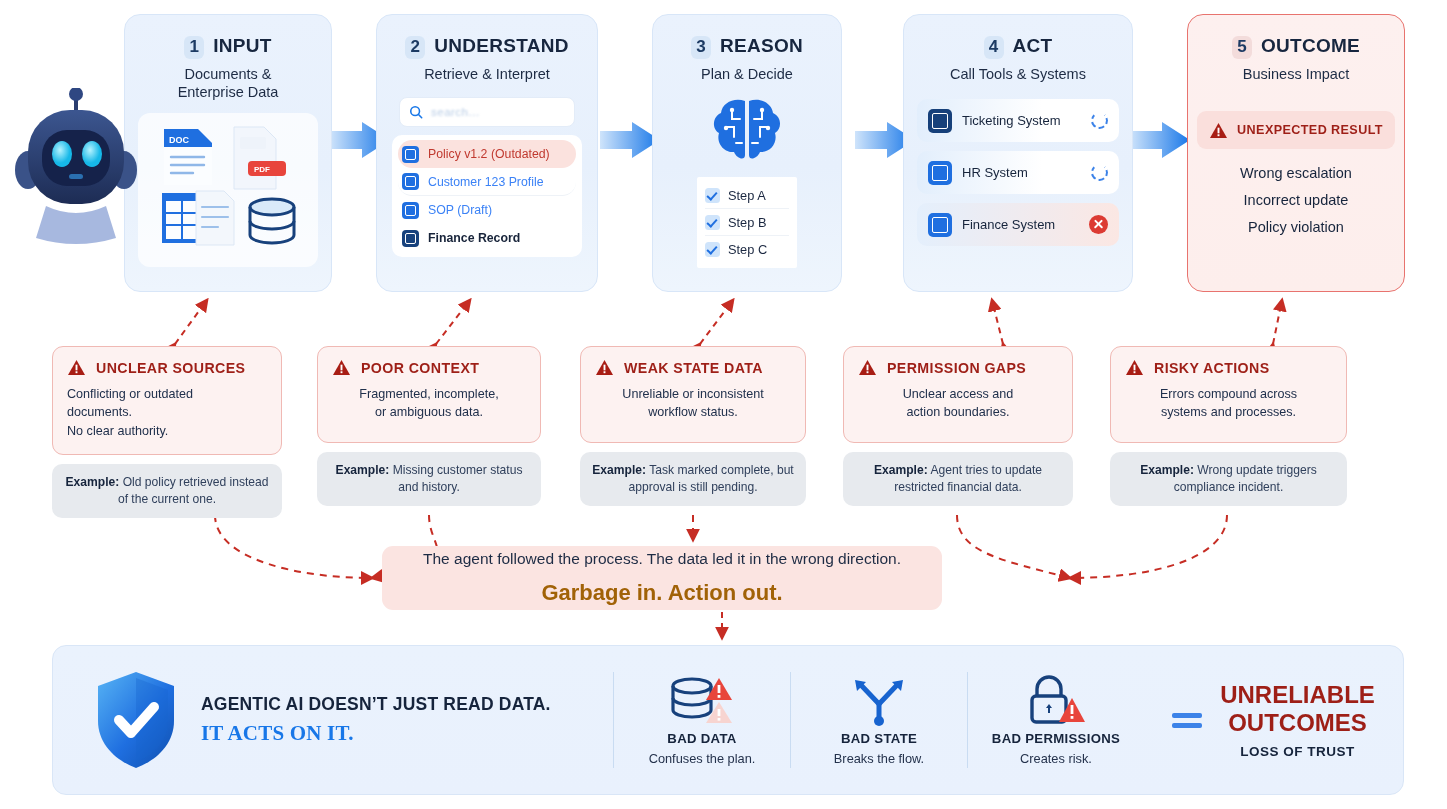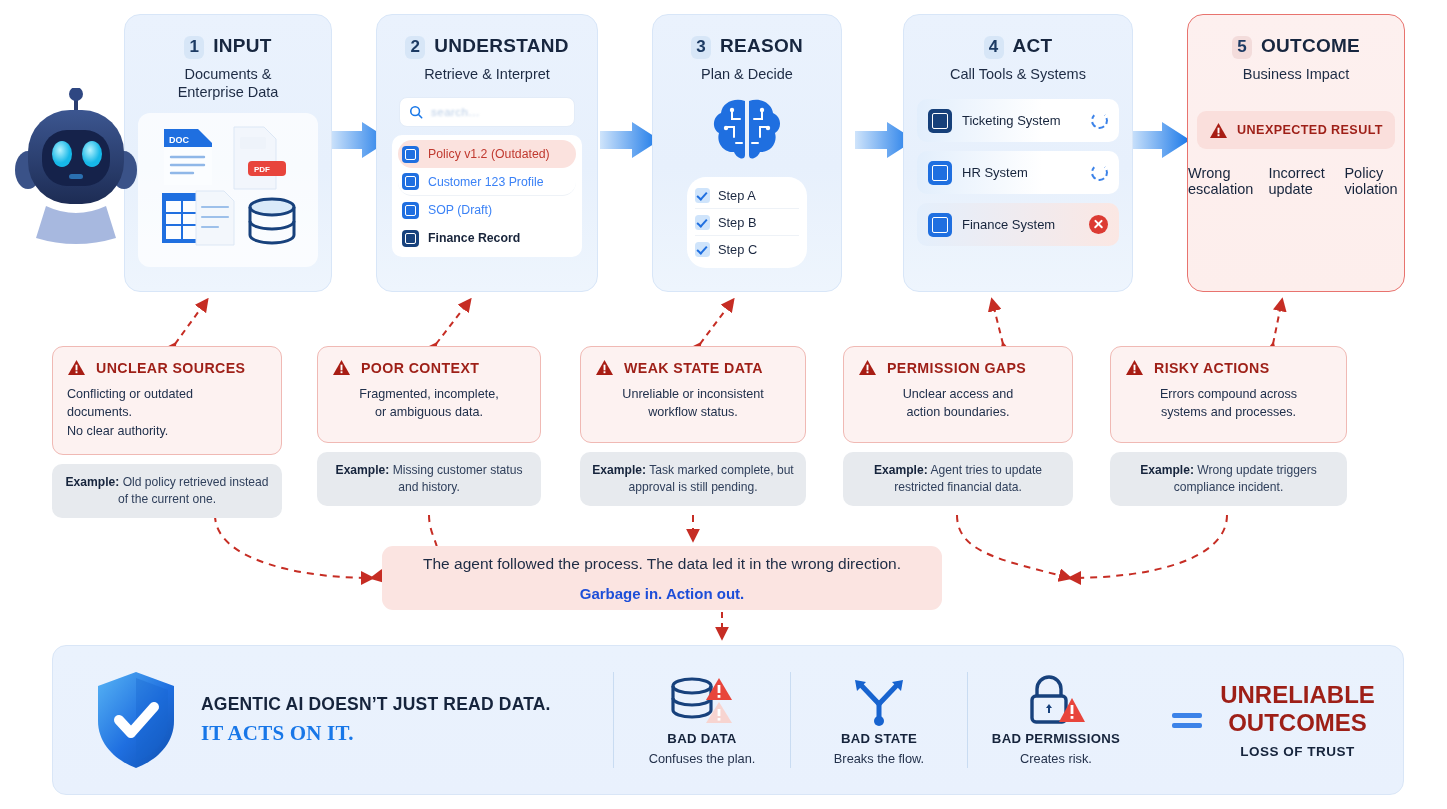--- a/index.html
+++ b/index.html
@@ -69,21 +69,21 @@
   .fi { width: 17px; height: 17px; flex: 0 0 17px; border-radius: 4px;
         background: #1f6fe0; position: relative; }
   .fi.dark { background: #17417c; }
   .fi::after { content:""; position:absolute; inset:3px; border:1.6px solid #fff; border-radius:2px; }
   .file-label { font-size: 12.3px; color: #3b82f6; white-space: nowrap; }
   .file-row.bad .file-label { color: #c0392f; }
   .file-label.strong { color: #18243a; font-weight: bold; }
 
   
   .brain { margin-top: 12px; }
-  .steps { width: 120px; background: #fff; border-radius: 19px; padding: 5px 8px; margin-top: 10px; }
+  .steps { width: 100px; background: #fff; border-radius: 2px; padding: 5px 8px; margin-top: 10px; }
   .step-row { display: flex; align-items: center; gap: 8px; height: 27px; }
   .step-row.sep { border-bottom: 1px solid #eef2f7; }
   .chk { width: 15px; height: 15px; border-radius: 3.5px; background: #cfe4fb; position: relative; flex:0 0 15px; }
   .chk::after {
     content: ""; position: absolute; left: 4px; top: 2px; width: 4px; height: 8px;
     border: solid #1f6fe0; border-width: 0 2px 2px 0; transform: rotate(42deg);
   }
   .step-label { font-size: 12.8px; color: #1a2740; }
 
   
@@ -106,21 +106,21 @@
   }
   .xmark::before { transform: rotate(45deg); }
   .xmark::after  { transform: rotate(-45deg); }
 
   
   .unexpected {
     margin-top: 28px; width: 198px; height: 38px; border-radius: 9px;
     background: #fadfdc; display: flex; align-items: center; justify-content: center; gap: 9px;
   }
   .unexpected-label { font-size: 12.6px; font-weight: bold; color: #9e1f17; letter-spacing: .4px; }
-  .out-list { margin-top: 16px; display: flex; flex-direction: row; gap: 11px; align-items: center; }
+  .out-list { margin-top: 16px; display: flex; flex-direction: column; gap: 11px; align-items: center; }
   .out-item { font-size: 14.5px; color: #16243c; }
 
   
   .risk { position: absolute; z-index: 2; }
   .risk-card {
     border: 1px solid #f0b9b4; background: #fdf2f1; border-radius: 11px;
     padding: 12px 14px 14px;
   }
   .risk-head { display: flex; align-items: center; gap: 10px; }
   .risk-title { font-size: 14.2px; font-weight: bold; color: #9e1f17; letter-spacing: .4px; }
@@ -131,21 +131,21 @@
   }
   .risk-ex b { color: #16243c; }
 
   
   .banner {
     position: absolute; left: 382px; top: 546px; width: 560px; height: 64px;
     background: #fbe4e1; border-radius: 11px; z-index: 2;
     display: flex; flex-direction: column; align-items: center; justify-content: center; gap: 12px;
   }
   .banner-l1 { font-size: 15.5px; color: #1d2b44; }
-  .banner-l2 { font-size: 15px; font-weight: bold; color: #1d4ed8; }
+  .banner-l2 { font-size: 22px; font-weight: bold; color: #a16207; }
 
   
   .bottom {
     position: absolute; left: 52px; top: 645px; width: 1352px; height: 150px;
     background: linear-gradient(180deg,#eaf2fd 0%, #e9f1fd 100%);
     border: 1px solid #d9e6f7; border-radius: 14px; z-index: 2;
     display: flex; align-items: center;
   }
   .bt-left { display: flex; align-items: center; gap: 22px; padding-left: 40px; width: 560px; }
   .bt-heads { display: flex; flex-direction: column; gap: 6px; }

